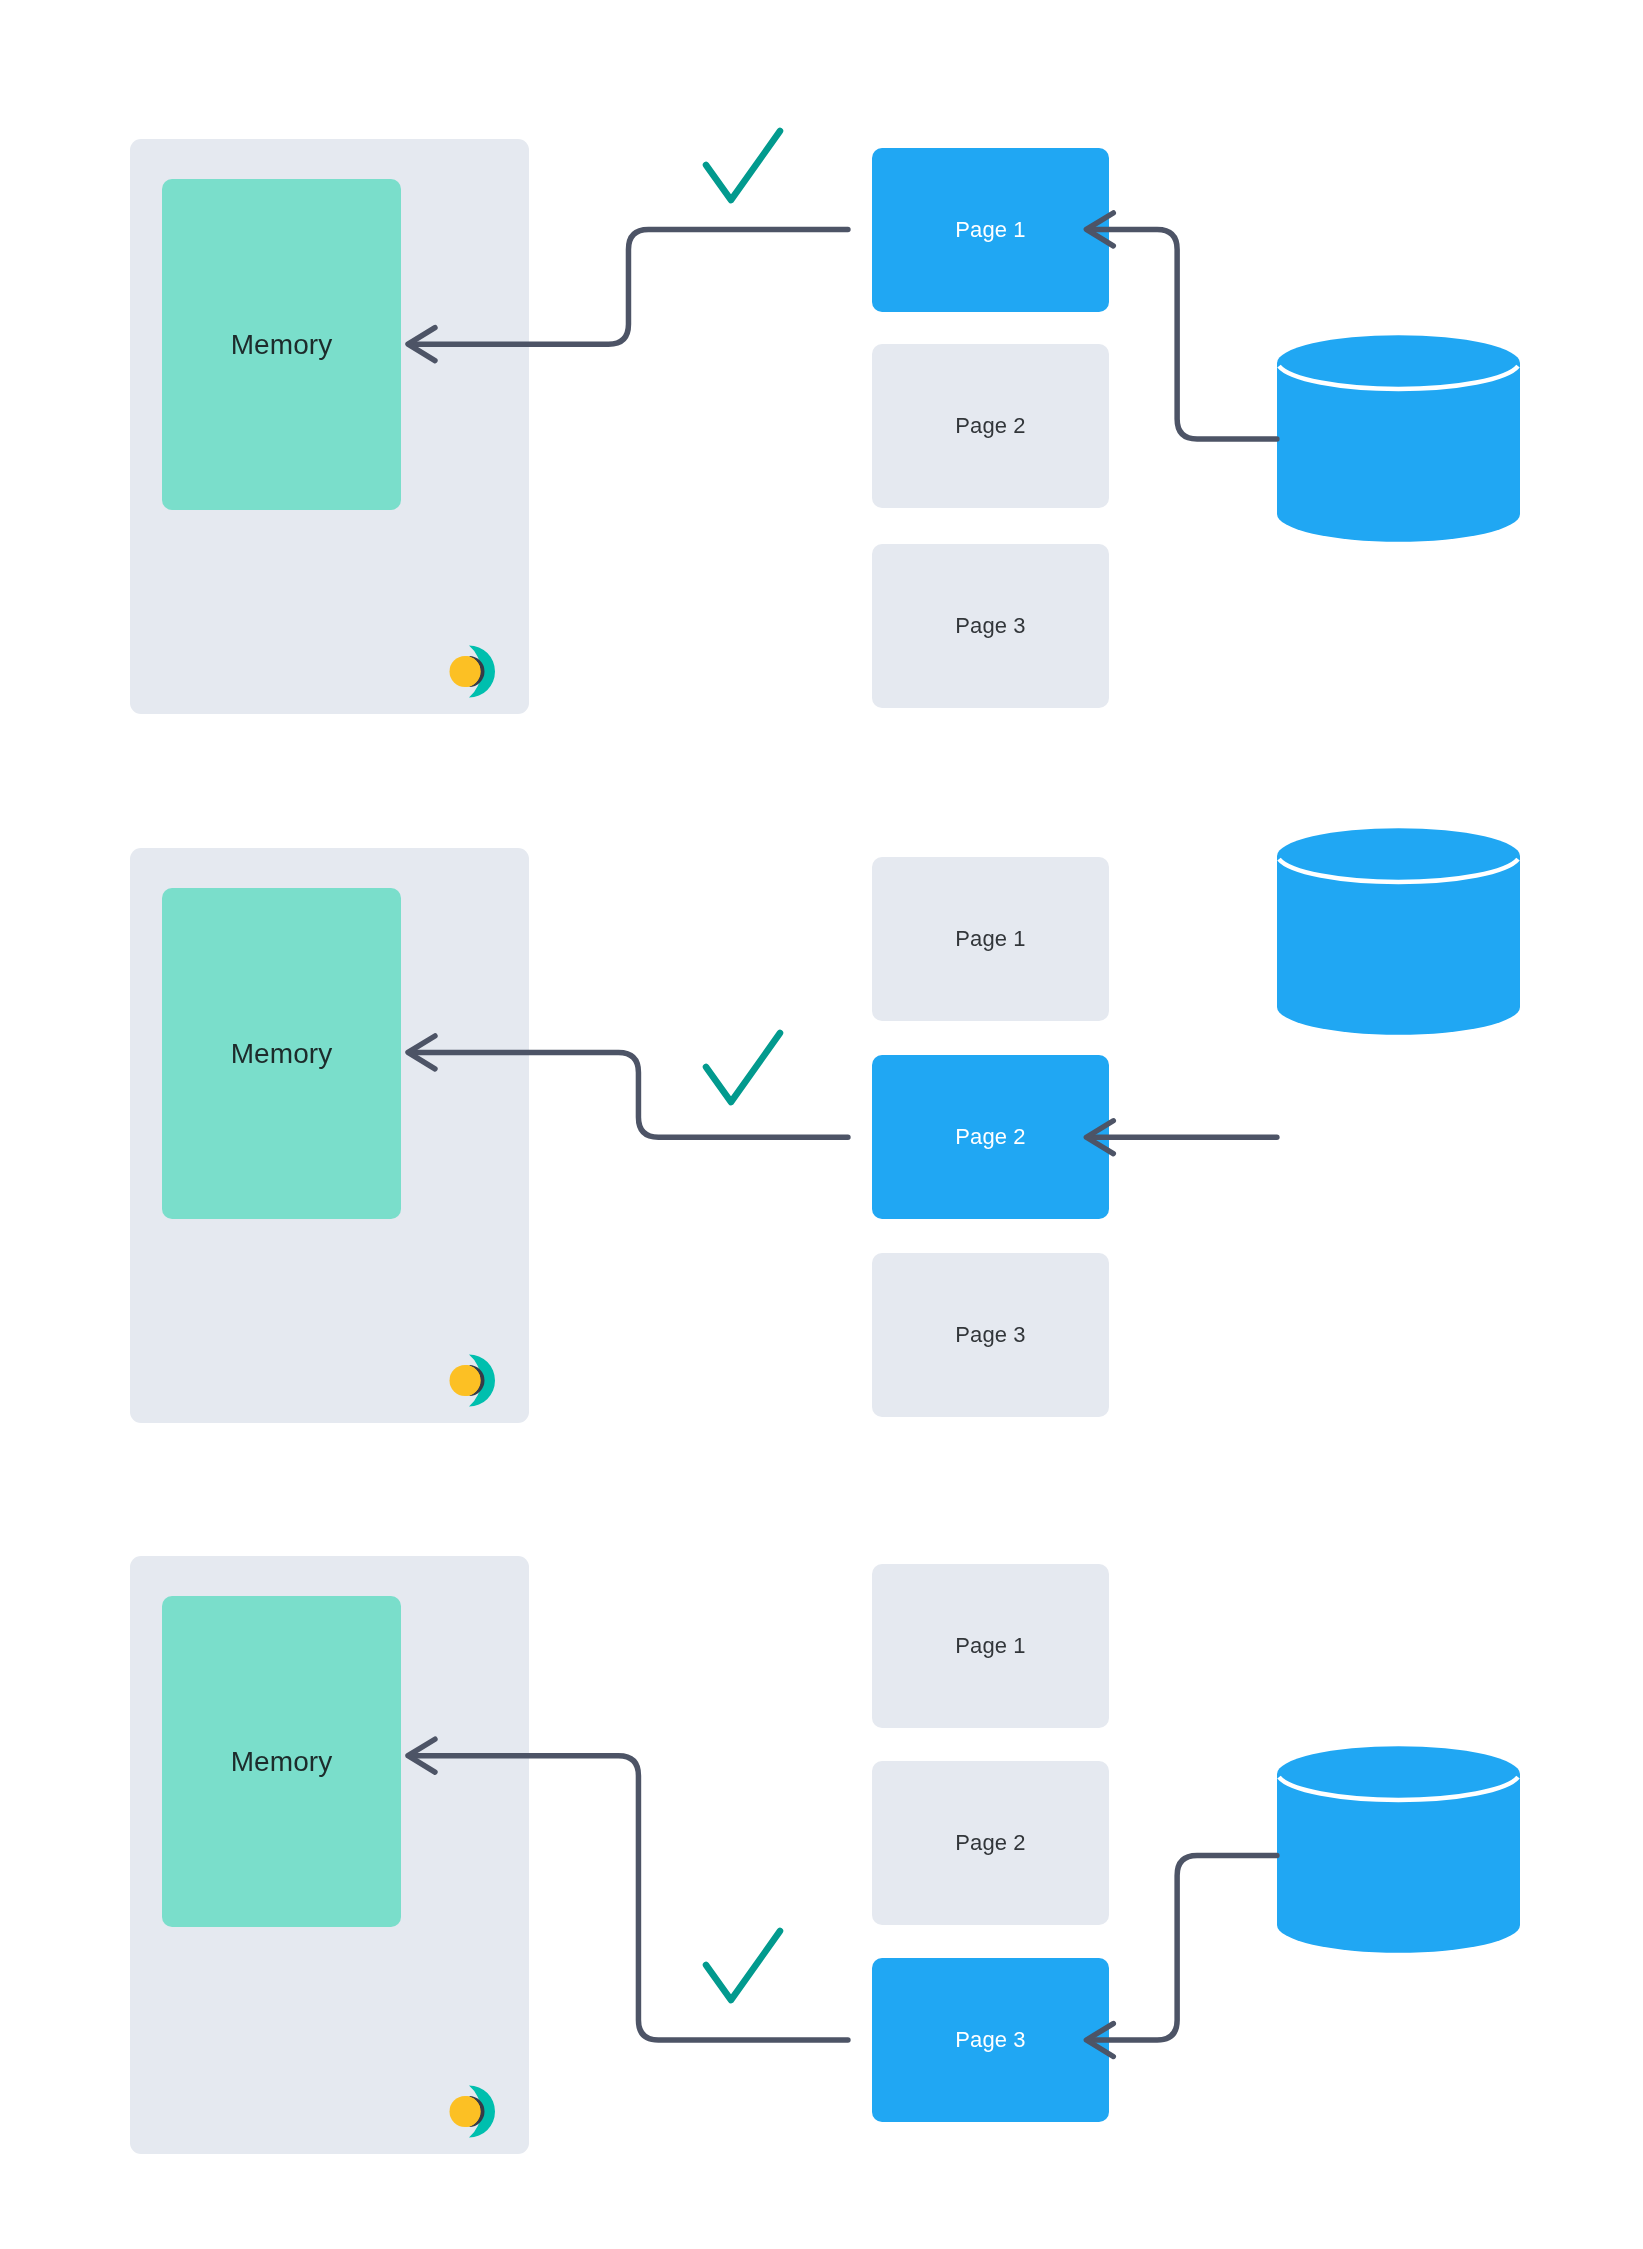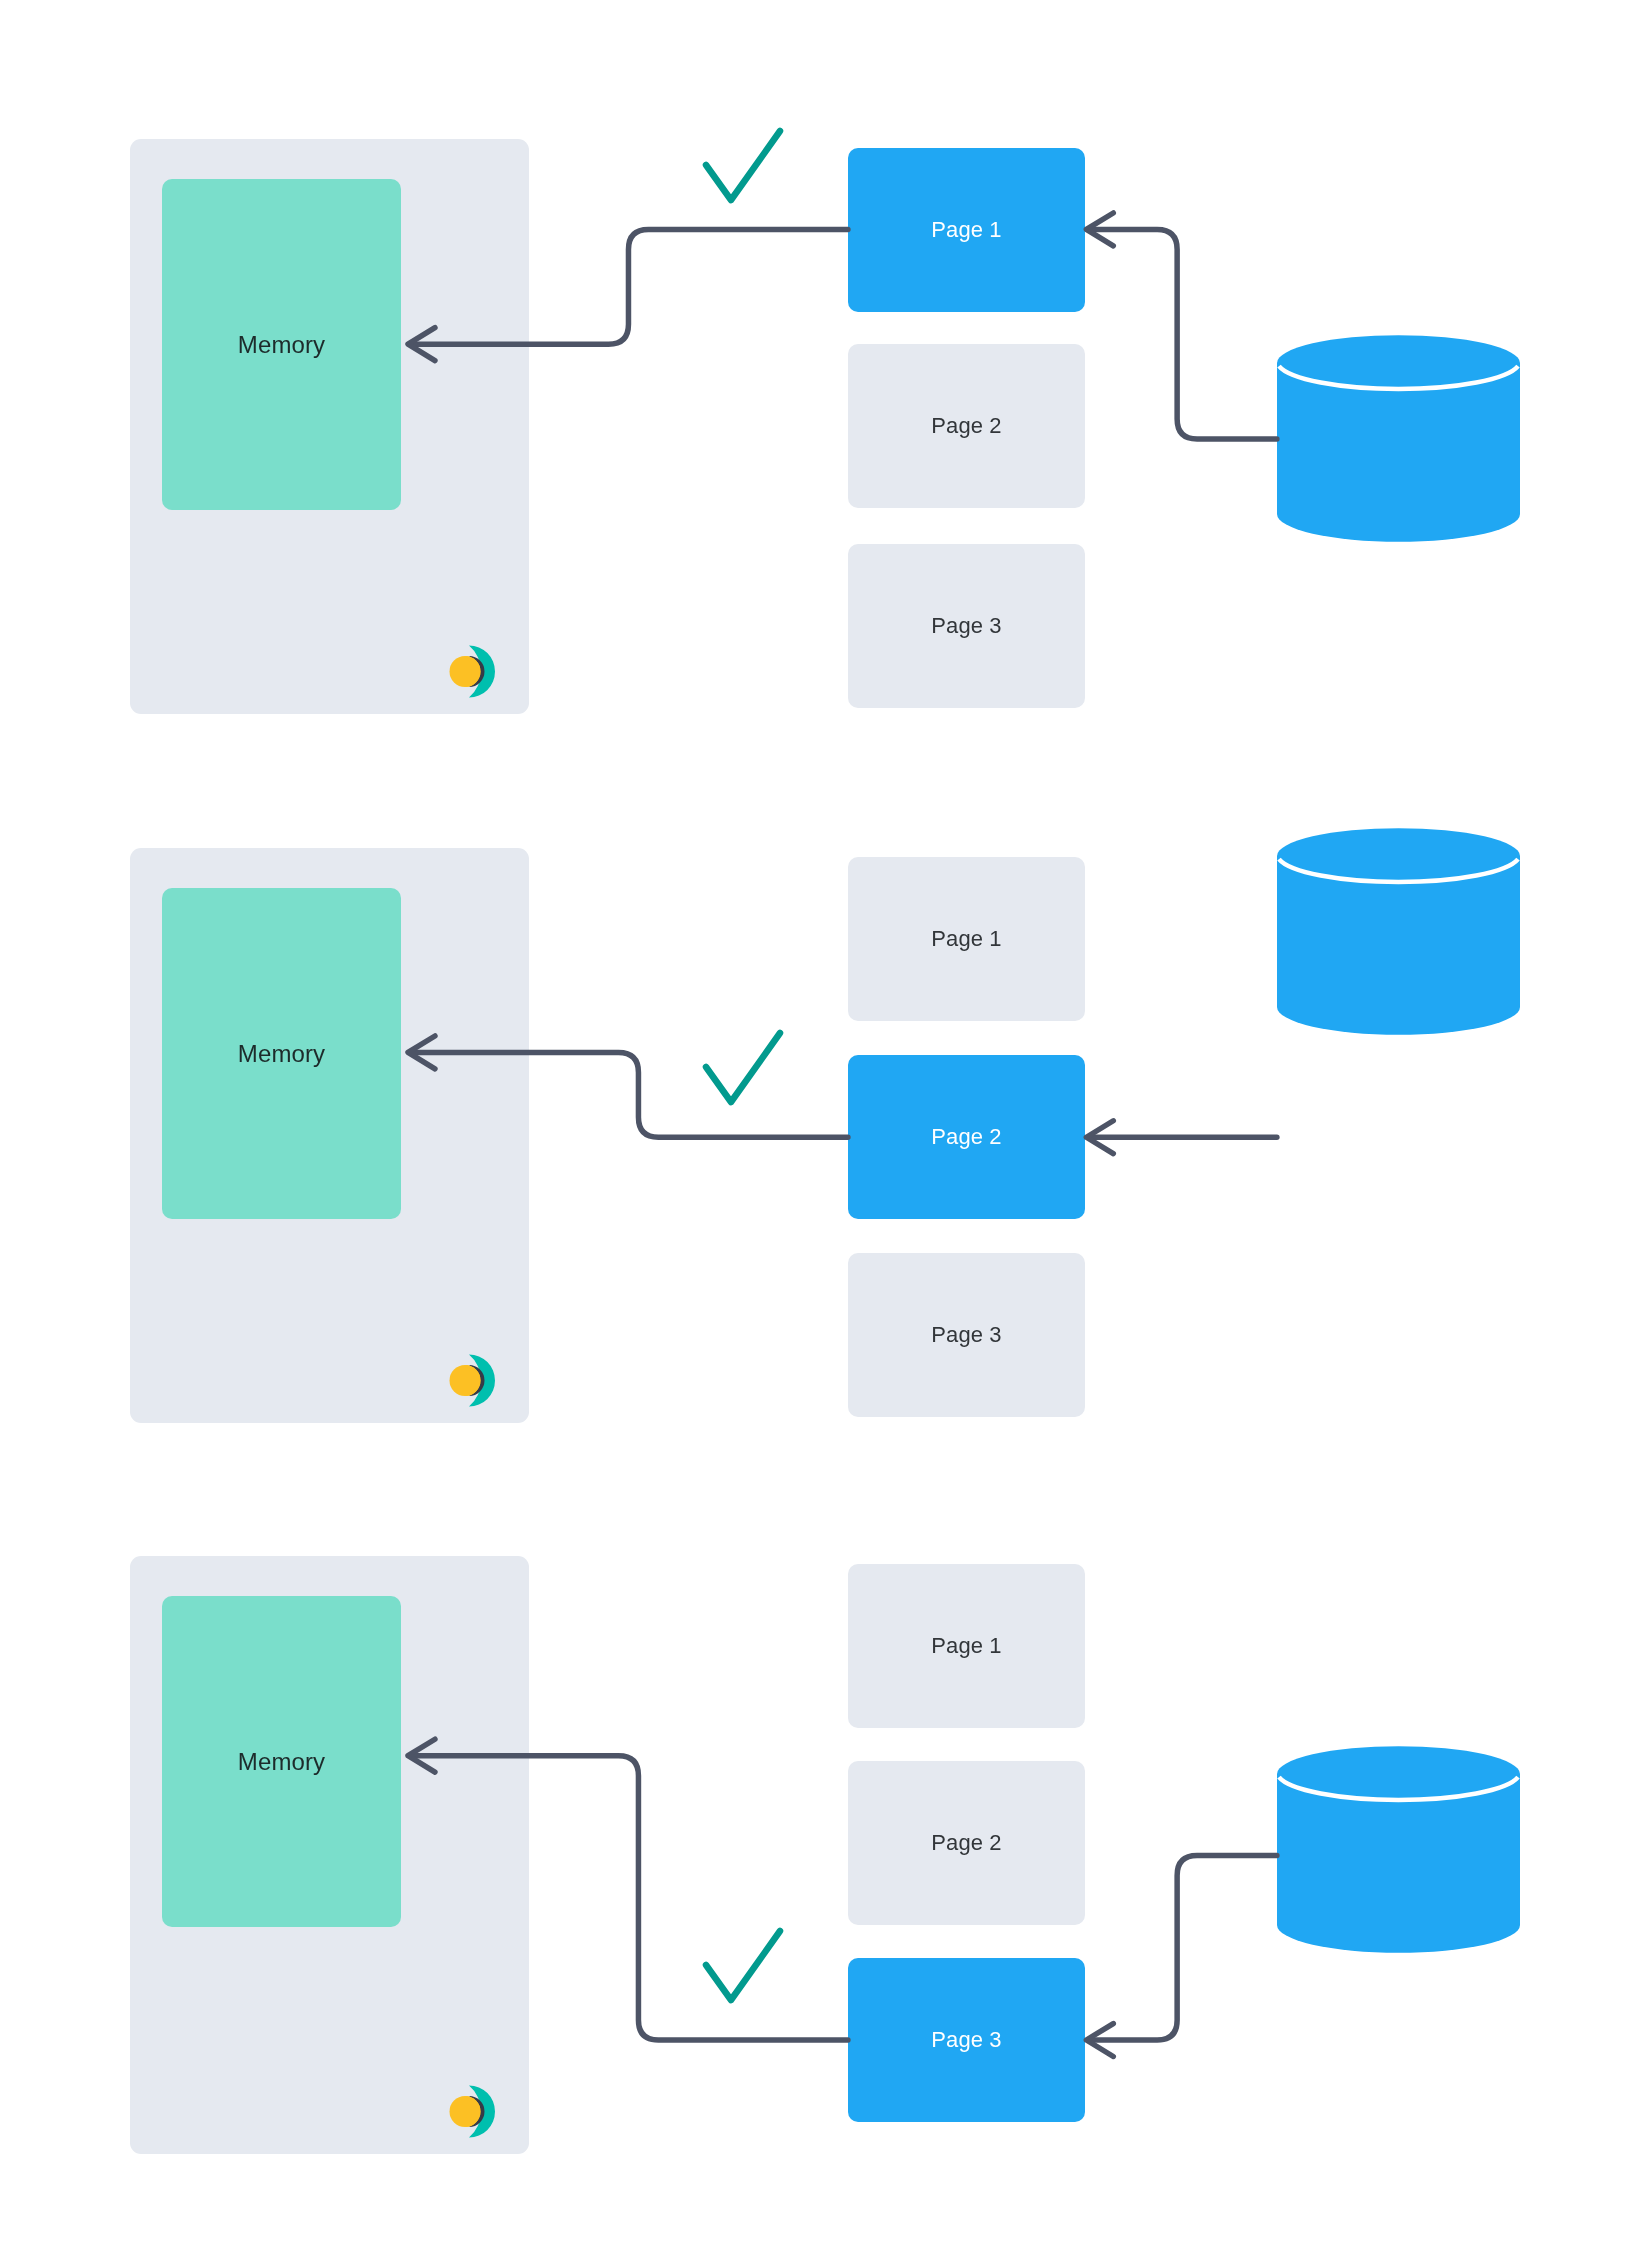--- a/index.html
+++ b/index.html
@@ -28,30 +28,31 @@
   .memory-block {
     position: absolute;
     background: #7adecb;
     border-radius: 10px;
     display: flex;
     align-items: center;
     justify-content: center;
   }
   .memory-label {
     color: #1d2b2b;
-    font-size: 24px;
+    font-size: 28px;
     letter-spacing: 0.1px;
     font-weight: 400;
   }
   .page-box {
     position: absolute;
     border-radius: 10px;
     display: flex;
     align-items: center;
     justify-content: center;
+    margin-left: 24px;
   }
   .page-box.idle {
     background: #e5e9f0;
   }
   .page-box.active {
     background: #20a7f3;
   }
   .page-label {
     font-size: 22px;
     font-weight: 400;

